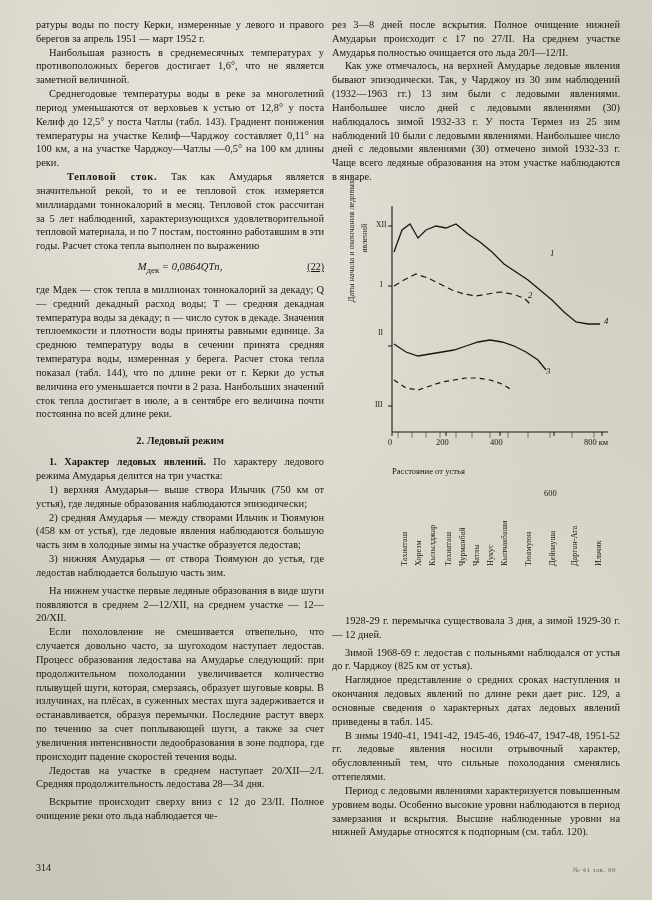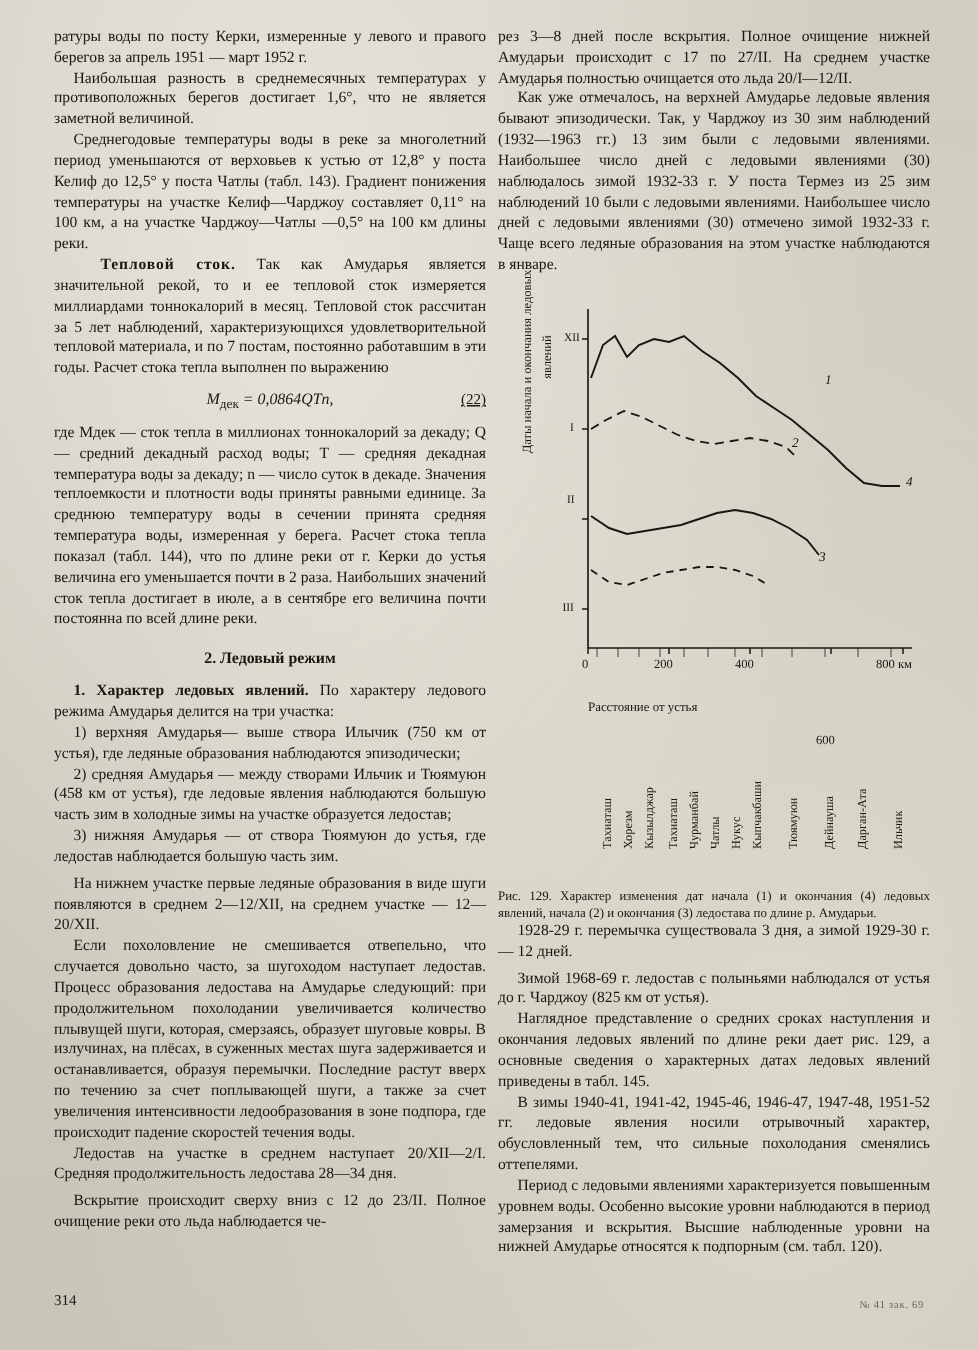--- a/index.html
+++ b/index.html
@@ -278,21 +278,20 @@
           <div class="city" style="left:140px; top:110px;">Чатлы</div>
           <div class="city" style="left:154px; top:110px;">Нукус</div>
           <div class="city" style="left:168px; top:110px;">Кыпчакбаши</div>
           <div class="city" style="left:192px; top:110px;">Тюямуюн</div>
           <div class="city" style="left:216px; top:110px;">Дейнауша</div>
           <div class="city" style="left:238px; top:110px;">Дарган-Ата</div>
           <div class="city" style="left:262px; top:110px;">Ильчик</div>
         </div>
       </div>
 
-      <div class="figcap">Рис. 129. Характер изменения дат начала (1) и окончания (4) ледовых явлений, начала (2) и окончания (3) ледостава по длине р. Амударьи.</div>
     </div>
 
     <p class="par">1928-29 г. перемычка существовала 3 дня, а зимой 1929-30 г. — 12 дней.</p>
     <div class="gap"></div>
     <p class="par">Зимой 1968-69 г. ледостав с полыньями наблюдался от устья до г. Чарджоу (825 км от устья).</p>
     <p class="par">Наглядное представление о средних сроках наступления и окончания ледовых явлений по длине реки дает рис. 129, а основные сведения о характерных датах ледовых явлений приведены в табл. 145.</p>
     <p class="par">В зимы 1940-41, 1941-42, 1945-46, 1946-47, 1947-48, 1951-52 гг. ледовые явления носили отрывочный характер, обусловленный тем, что сильные похолодания сменялись оттепелями.</p>
     <p class="par">Период с ледовыми явлениями характеризуется повышенным уровнем воды. Особенно высокие уровни наблюдаются в период замерзания и вскрытия. Высшие наблюденные уровни на нижней Амударье относятся к подпорным (см. табл. 120).</p>
 
   </div>

